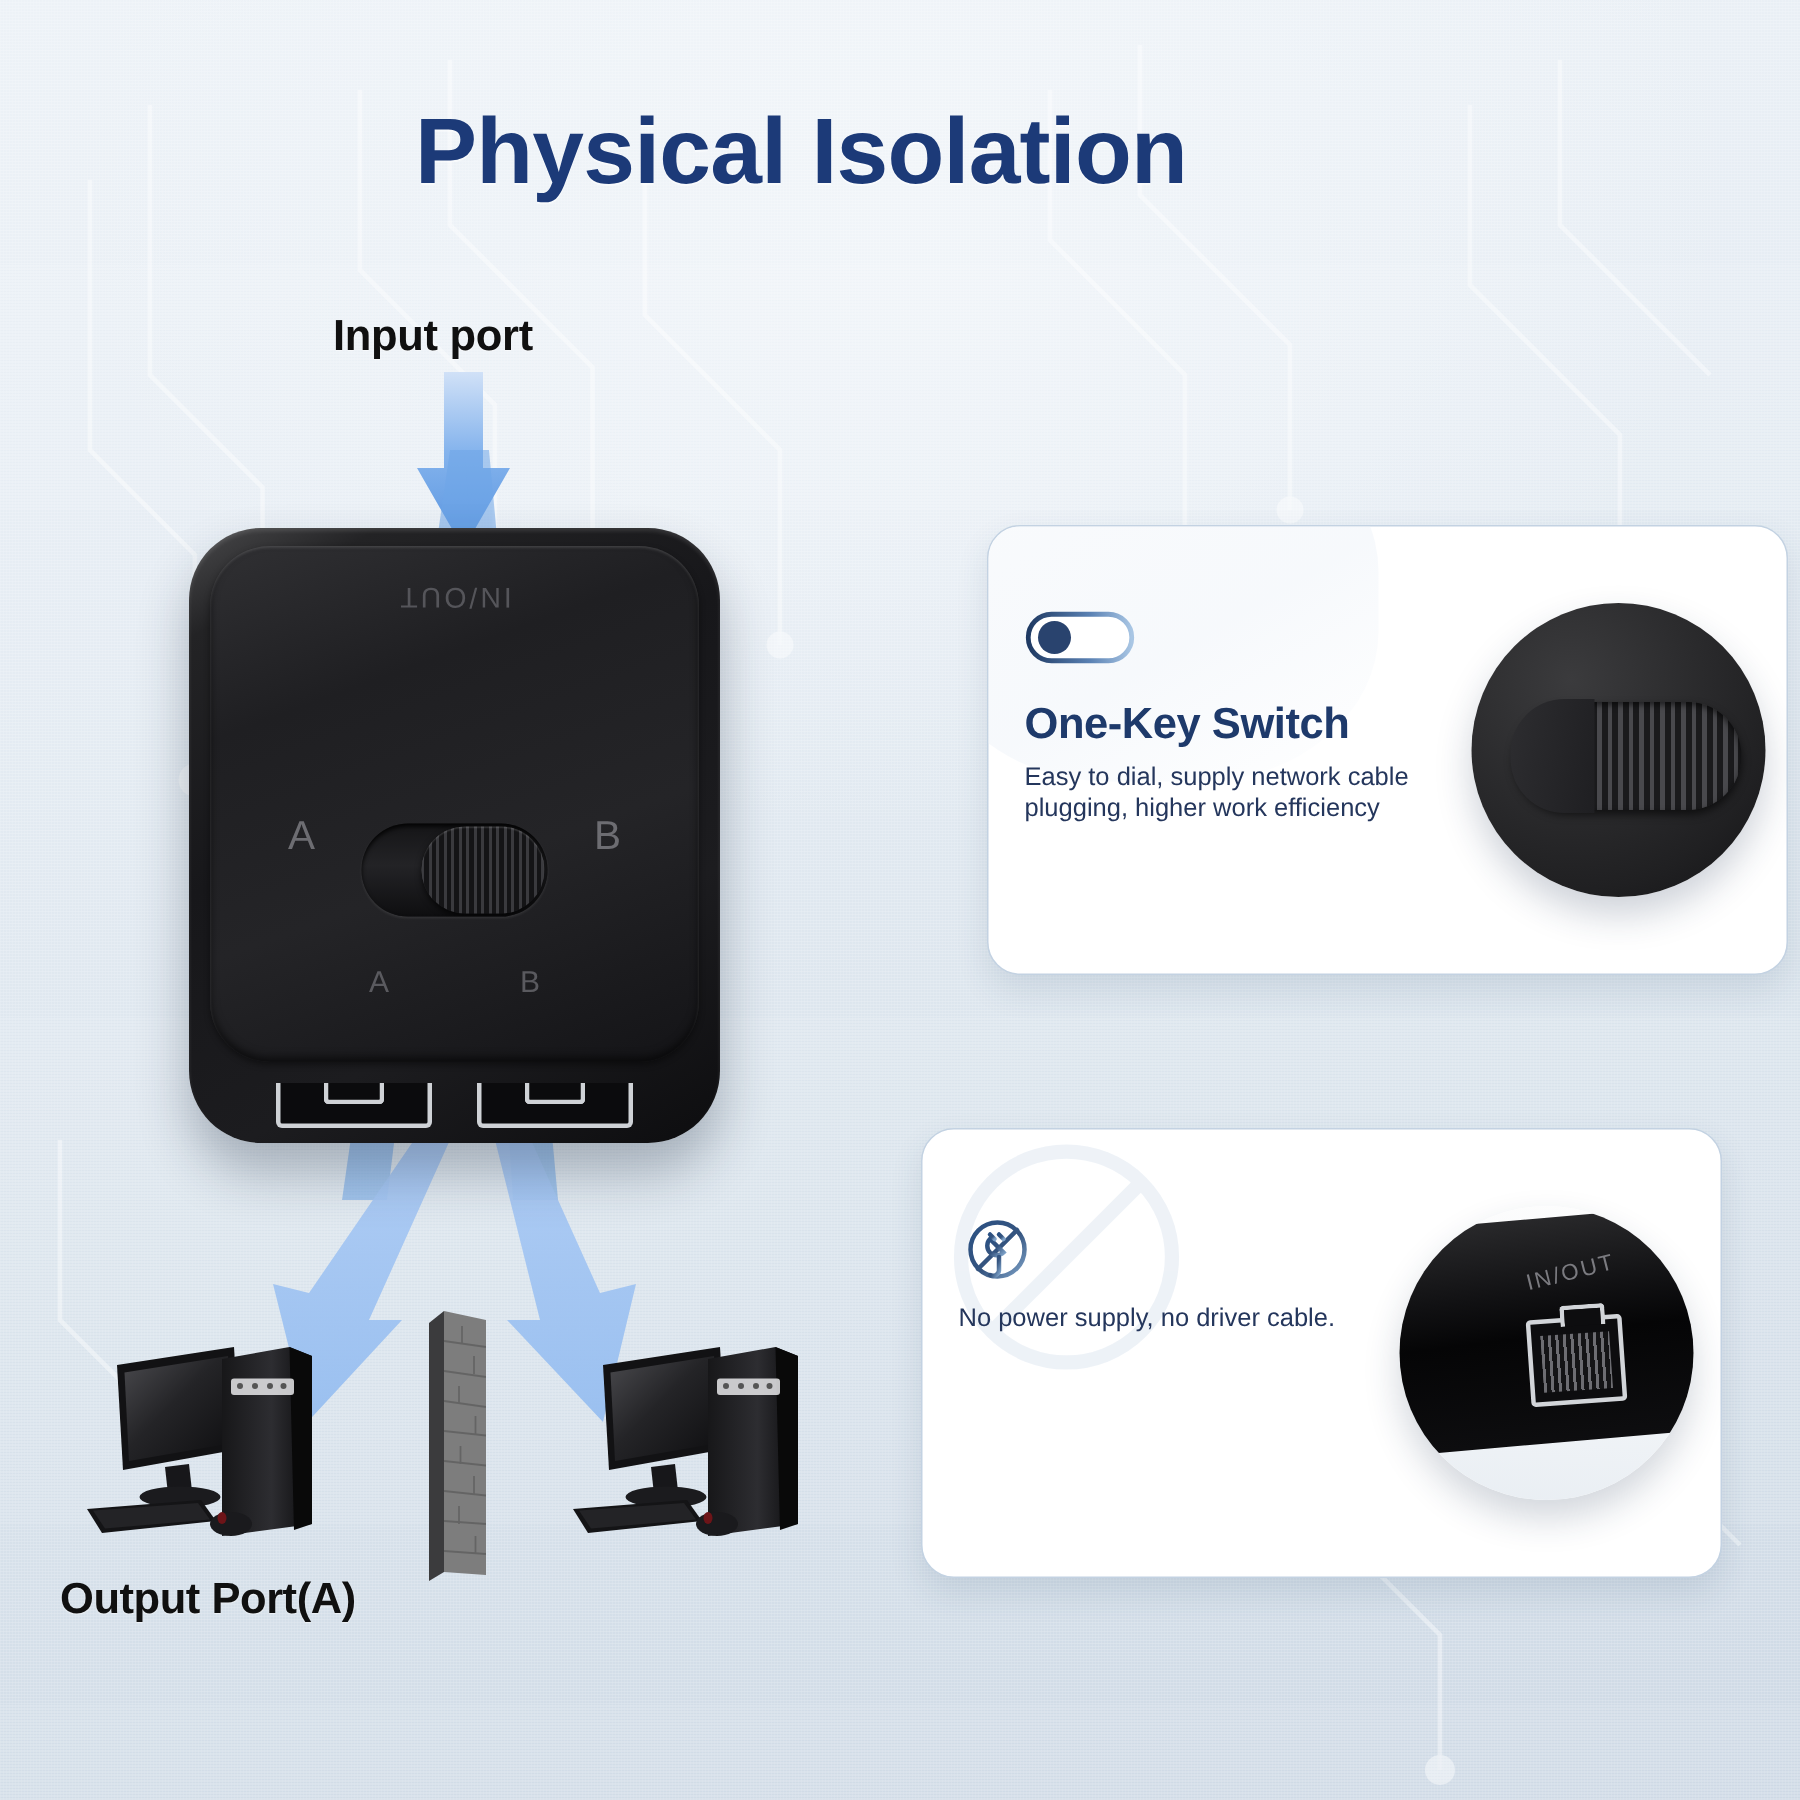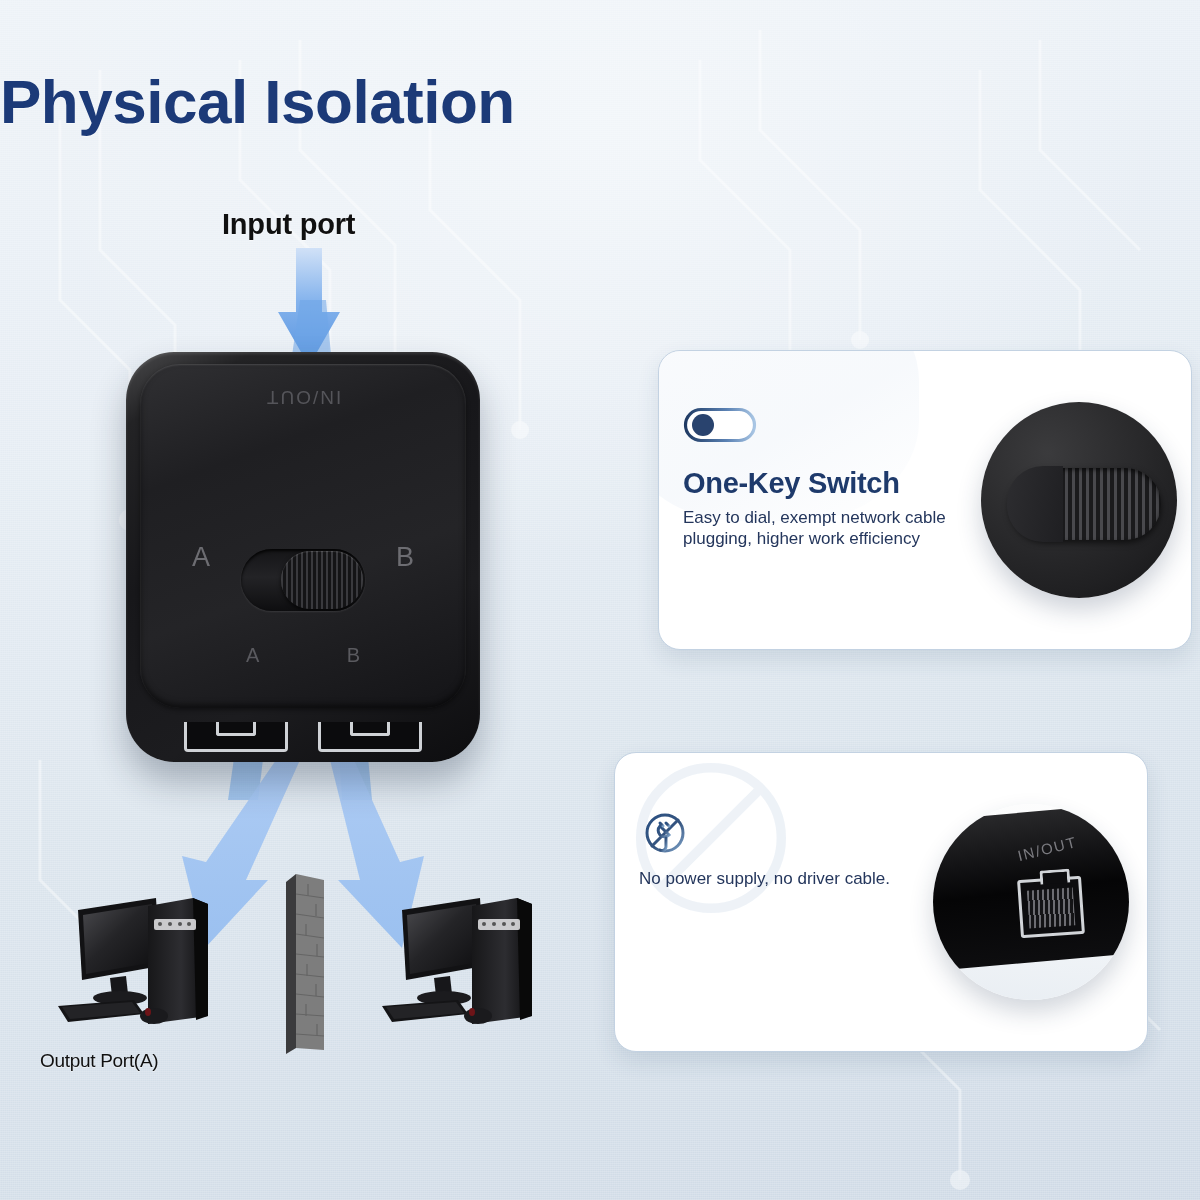--- a/index.html
+++ b/index.html
@@ -42,21 +42,21 @@
       repeating-linear-gradient(90deg, rgba(255,255,255,.35) 0 1px, rgba(0,0,0,.02) 1px 2px);
     mix-blend-mode: overlay;
   }
 
   
   .title {
     position: absolute;
     top: 66px;
     left: 0;
     width: 1068px;
-    text-align: left;
+    text-align: center;
     font-size: 62px;
     font-weight: bold;
     letter-spacing: -0.5px;
     color: #1c3a78;
     text-shadow: 0 1px 0 rgba(255,255,255,.55);
   }
 
   
   .diagram { position: absolute; left: 0; top: 0; width: 600px; height: 902px; }
 
@@ -67,22 +67,22 @@
     font-size: 29px;
     font-weight: bold;
     color: #101010;
     letter-spacing: -0.2px;
     text-shadow: 0 1px 1px rgba(255,255,255,.6);
   }
 
   .label-out-a, .label-out-b {
     position: absolute;
     top: 1050px;
-    font-size: 19px;
-    font-weight: normal;
+    font-size: 29px;
+    font-weight: bold;
     color: #101010;
     letter-spacing: -0.3px;
     text-shadow: 0 1px 1px rgba(255,255,255,.6);
   }
   .label-out-a { left: 40px; }
   .label-out-b { left: 368px; }
 
   
   .arrows { position: absolute; left: 0; top: 0; width: 600px; height: 1200px; }
 
@@ -534,21 +534,21 @@
             <stop offset="0%" stop-color="#1f3a63"></stop>
             <stop offset="60%" stop-color="#5b82b4"></stop>
             <stop offset="100%" stop-color="#a9c6e4"></stop>
           </linearGradient>
         </defs>
         <rect x="2.5" y="2.5" width="69" height="31" rx="15.5" fill="#ffffff" stroke="url(#tgStroke)" stroke-width="3.2"></rect>
         <circle cx="20" cy="18" r="11" fill="#29436e"></circle>
       </svg>
 
       <div class="card-title">One-Key Switch</div>
-      <div class="card-desc">Easy to dial, exempt network cable plugging, higher work efficiency</div>
+      <div class="card-desc">Easy to dial, supply network cable plugging, higher work efficiency</div>
     </div>
 
     <div class="dial-photo">
       <div class="dial-photo-knob"></div>
     </div>
   </div>
 
   <div class="card card-2">
 
     <svg class="rj-wm" viewBox="0 0 100 100">

